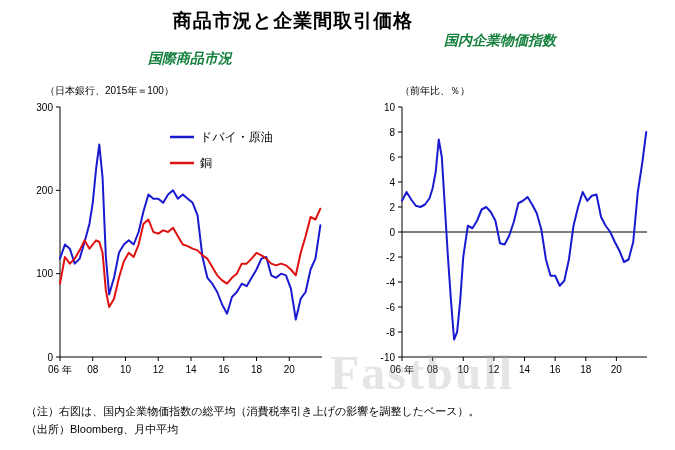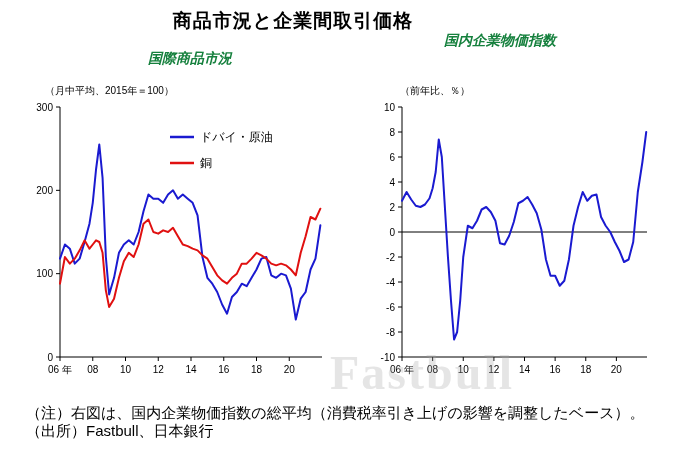--- a/index.html
+++ b/index.html
@@ -17,38 +17,38 @@
   }
   #left-title{left:40px;top:50px;width:300px;}
   #right-title{left:350px;top:32px;width:300px;}
   .unit-note{position:absolute;font-size:10px;color:#000;}
   #left-unit{left:45px;top:84px;}
   #right-unit{left:400px;top:84px;}
   .plot-wrap{position:absolute;}
   #left-plot{left:22px;top:95px;width:320px;height:300px;}
   #right-plot{left:362px;top:95px;width:300px;height:300px;}
   svg{display:block;}
-  .notes{position:absolute;left:26px;font-size:15px;color:#000;letter-spacing:0px;}
+  .notes{position:absolute;left:26px;font-size:11px;color:#000;letter-spacing:0px;}
   #note1{top:404px;}
   #note2{top:422px;}
   .watermark{
     position:absolute;left:330px;top:345px;font-size:48px;font-weight:bold;
     color:rgba(170,170,170,0.30);letter-spacing:2px;
     font-family:"Liberation Serif","DejaVu Serif",serif;pointer-events:none;
   }
 </style>
 </head>
 <body>
 
 <div id="page-title">商品市況と企業間取引価格</div>
 
 <div class="panel-title" id="left-title">国際商品市況</div>
 <div class="panel-title" id="right-title">国内企業物価指数</div>
 
-<div class="unit-note" id="left-unit">（月中平均、2015年＝100）</div>
+<div class="unit-note" id="left-unit">（日本銀行、2015年＝100）</div>
 <div class="unit-note" id="right-unit">（前年比、％）</div>
 
 <div class="plot-wrap" id="left-plot">
   <svg id="svg-left" width="320" height="300" viewBox="0 0 320 300">
       <line x1="38" y1="12" x2="38" y2="262" stroke="#000000" stroke-width="1"></line>
       <line x1="38" y1="262" x2="300" y2="262" stroke="#000000" stroke-width="1"></line>
       <line x1="34" y1="262" x2="38" y2="262" stroke="#000000" stroke-width="1"></line>
       <text x="31" y="265.5" text-anchor="end" font-size="10" fill="#000000" font-family="Liberation Sans, DejaVu Sans, sans-serif">0</text>
       <line x1="34" y1="178.66666666666669" x2="38" y2="178.66666666666669" stroke="#000000" stroke-width="1"></line>
       <text x="31" y="182.16666666666669" text-anchor="end" font-size="10" fill="#000000" font-family="Liberation Sans, DejaVu Sans, sans-serif">100</text>
@@ -124,13 +124,13 @@
       <text x="223.75" y="278" text-anchor="middle" font-size="10" fill="#000000" font-family="Liberation Sans, DejaVu Sans, sans-serif">18</text>
       <line x1="254.375" y1="262" x2="254.375" y2="266" stroke="#000000" stroke-width="1"></line>
       <text x="254.375" y="278" text-anchor="middle" font-size="10" fill="#000000" font-family="Liberation Sans, DejaVu Sans, sans-serif">20</text>
       <path d="M40.00,105.75 L44.59,97.00 L49.19,104.50 L53.78,110.75 L58.38,112.00 L62.97,109.50 L67.56,103.25 L70.63,93.25 L73.69,77.00 L76.75,44.50 L79.81,62.00 L82.87,112.00 L85.94,162.00 L89.00,205.75 L92.06,244.50 L95.12,237.00 L98.19,205.75 L101.25,162.00 L105.84,130.75 L110.44,133.25 L115.03,125.75 L119.63,114.50 L124.22,112.00 L128.81,117.00 L133.41,125.75 L138.00,148.25 L142.59,149.50 L147.19,140.75 L151.78,127.00 L156.37,108.25 L160.97,105.75 L165.56,102.00 L170.16,109.50 L174.75,118.25 L179.34,134.50 L183.94,164.50 L188.53,180.75 L193.13,180.75 L197.72,190.75 L202.31,185.75 L206.91,164.50 L211.50,130.75 L216.09,112.00 L220.69,97.00 L225.28,105.75 L229.88,100.75 L234.47,99.50 L239.06,122.00 L243.66,130.75 L248.25,137.00 L252.84,147.00 L257.44,155.75 L262.03,167.00 L266.62,164.50 L271.22,147.00 L275.81,97.00 L280.41,67.00 L284.23,37.00 " fill="none" stroke="#1a1ad0" stroke-width="2" stroke-linejoin="round" stroke-linecap="round"></path>
     </svg>
 </div>
 
 <div class="watermark">Fastbull</div>
 
 <div class="notes" id="note1">（注）右図は、国内企業物価指数の総平均（消費税率引き上げの影響を調整したベース）。</div>
-<div class="notes" id="note2">（出所）Fastbull、日本銀行</div>
+<div class="notes" id="note2">（出所）Bloomberg、月中平均</div>
 
 </body></html>

